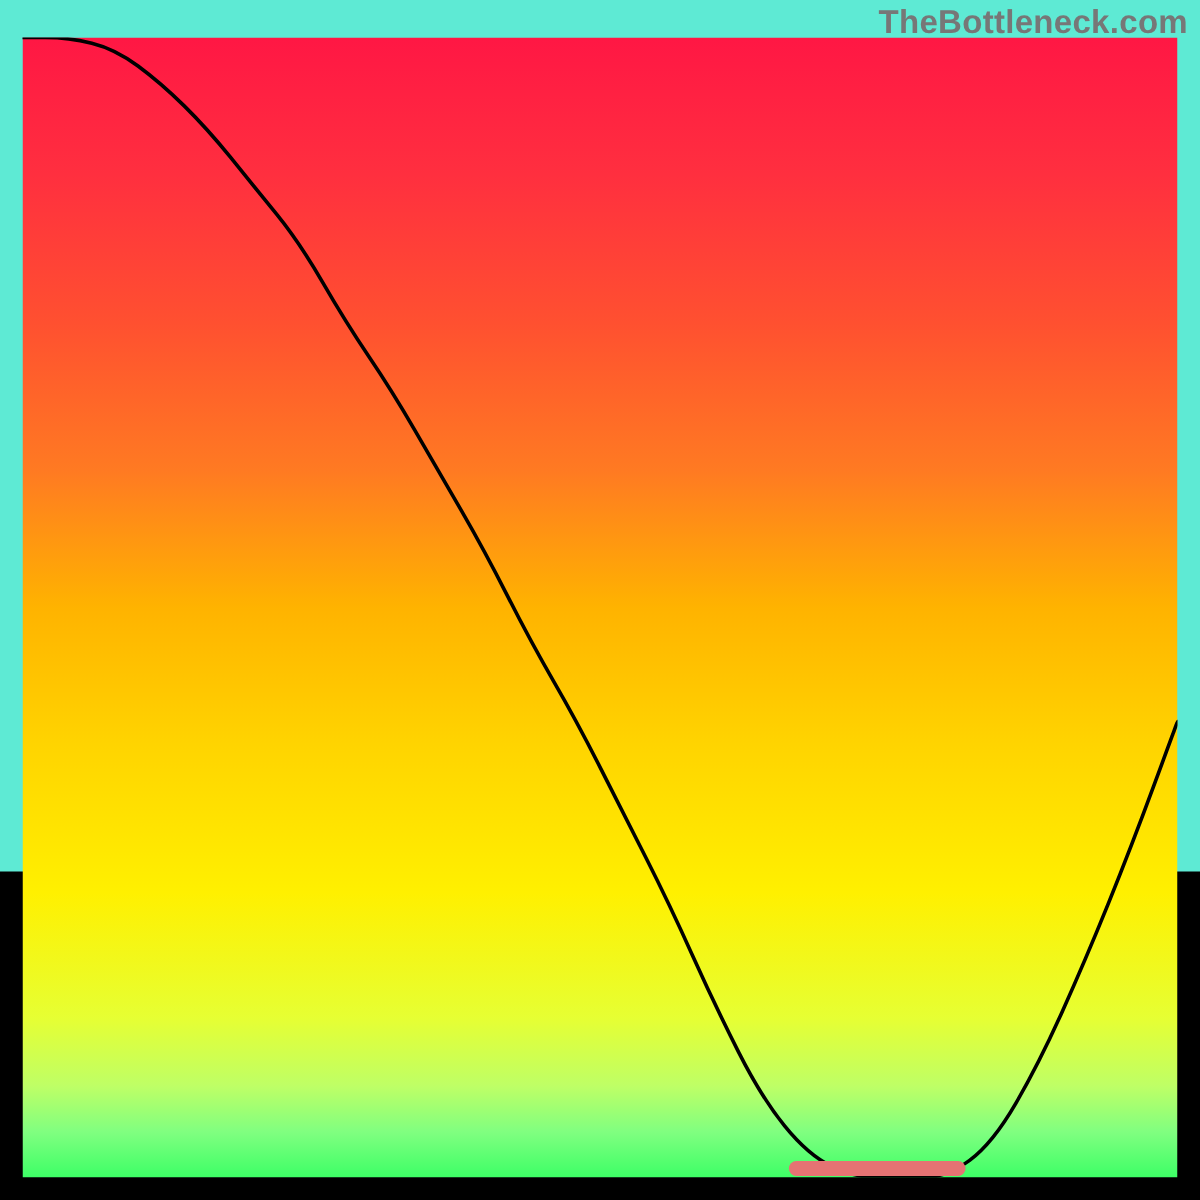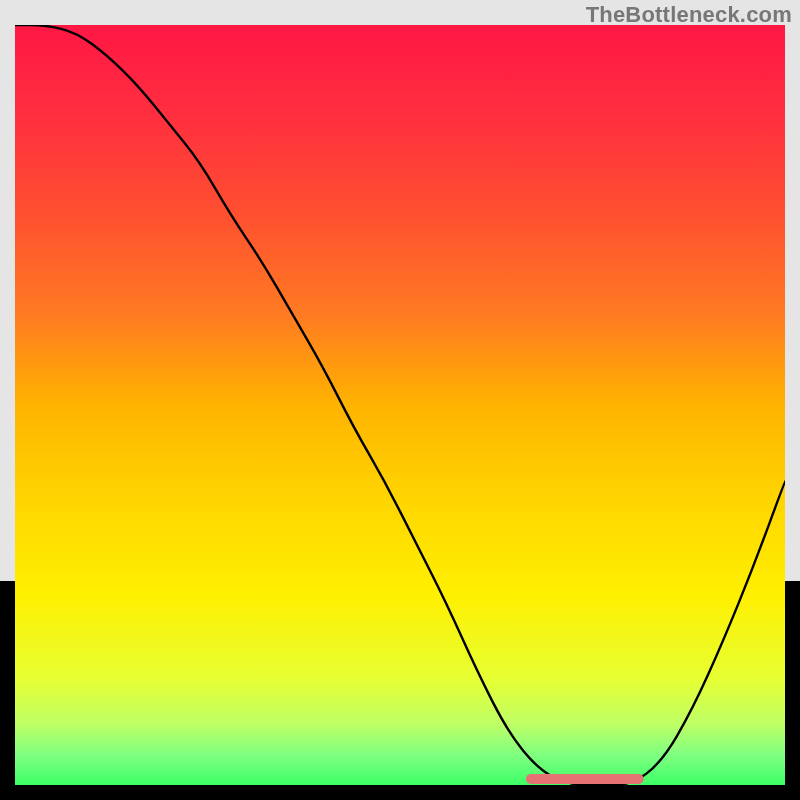--- a/index.html
+++ b/index.html
@@ -7,21 +7,21 @@
     padding: 0;
     width: 800px;
     height: 800px;
     background: #000;
     overflow: hidden;
   }
   .frame {
     position: relative;
     width: 800px;
     height: 581px;
-    background: #e5e5e5;
+    background: #5eead4;
   }
   .watermark {
     position: absolute;
     top: 2px;
     right: 8px;
     color: #777;
     font-family: Arial, Helvetica, sans-serif;
     font-size: 22px;
     font-weight: 600;
     letter-spacing: 0.2px;

